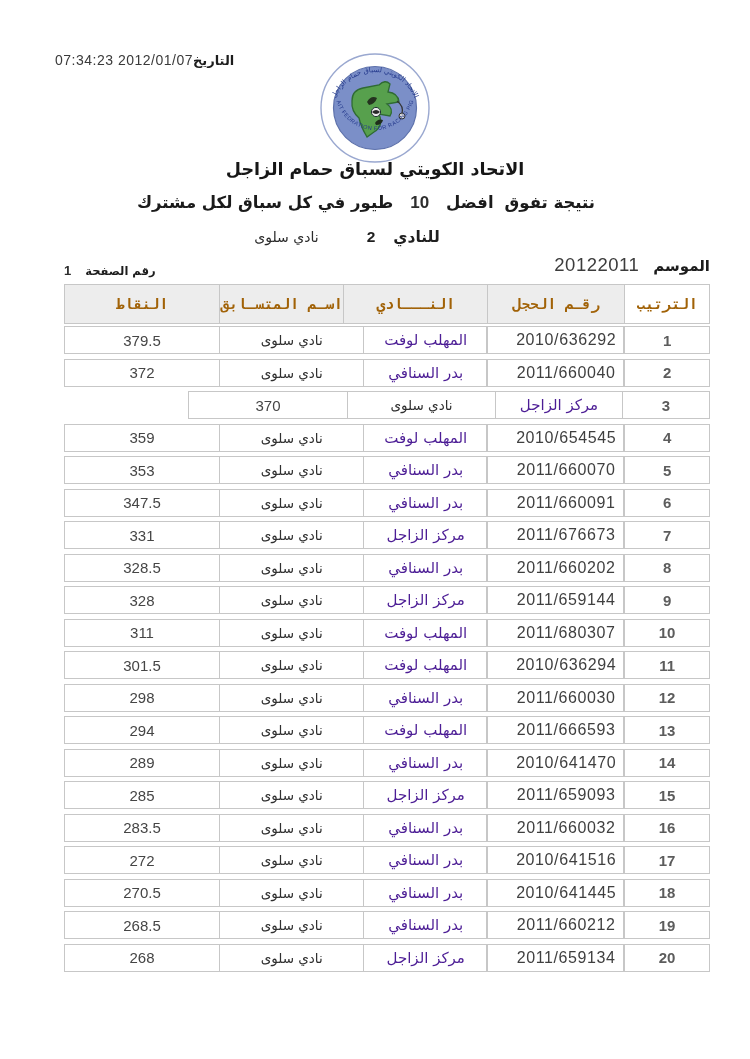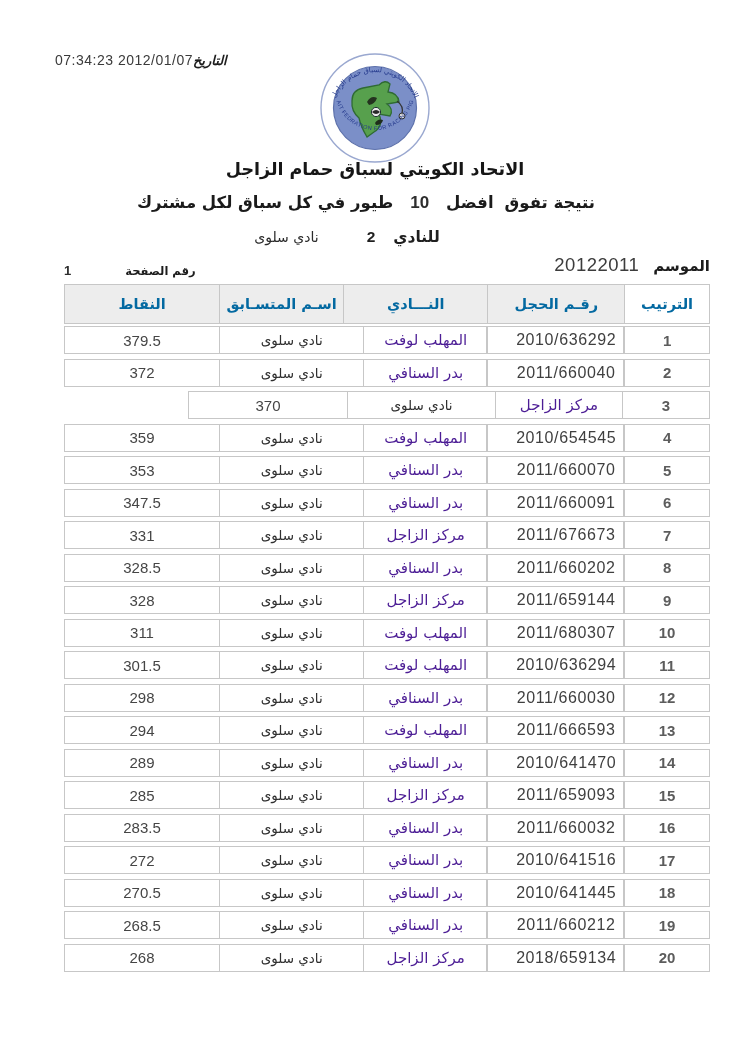--- a/index.html
+++ b/index.html
@@ -6,56 +6,56 @@
   body{
     width:750px;height:1059px;position:relative;background:#ffffff;
     font-family:"DejaVu Sans",sans-serif;color:#222;overflow:hidden;
   }
   .num{font-family:"Liberation Sans","DejaVu Sans",sans-serif;}
   .rtl{direction:rtl;}
 
   
   .datestamp{position:absolute;top:52px;left:55px;display:flex;align-items:baseline;}
   .datestamp .val{font-size:14px;color:#3a3a3a;letter-spacing:.5px;}
-  .datestamp .lbl{font-size:13px;font-weight:bold;color:#1d1d1d;font-style:italic;}
+  .datestamp .lbl{font-size:13px;font-weight:bold;color:#1d1d1d;}
 
   
   .logo{position:absolute;top:52px;left:50%;transform:translateX(-50%);width:112px;height:112px;}
 
   
   .title1{position:absolute;top:159px;width:100%;text-align:center;font-size:17.5px;font-weight:bold;color:#161616;}
   .title2{position:absolute;top:193px;width:100%;display:flex;justify-content:center;align-items:baseline;gap:11px;
           font-size:16.5px;font-weight:bold;color:#1b1b1b;transform:translateX(-9px);}
   .title2 .count{font-size:17px;color:#2e2e2e;margin:0 6px;}
   .title3{position:absolute;top:228px;width:100%;display:flex;justify-content:center;align-items:baseline;gap:18px;
           font-size:15.5px;color:#1f1f1f;transform:translateX(-28px);}
   .title3 .b{font-weight:bold;}
   .title3 .club-name{font-size:14px;color:#2b2b2b;margin-right:30px;}
 
   
   .meta{position:absolute;top:254px;left:64px;width:646px;display:flex;justify-content:space-between;align-items:flex-start;}
   .season{display:flex;align-items:baseline;gap:14px;}
   .season .lbl{font-size:15px;font-weight:bold;color:#1c1c1c;}
   .season .val{font-size:18.5px;color:#3c3c3c;letter-spacing:.5px;}
   .pageno{display:flex;align-items:baseline;gap:14px;padding-top:9px;}
-  .pageno .lbl{font-size:11.5px;font-weight:bold;color:#1c1c1c;margin-left:40px;}
+  .pageno .lbl{font-size:11.5px;font-weight:bold;color:#1c1c1c;}
   .pageno .val{font-size:13px;font-weight:bold;color:#2e2e2e;}
 
   
   .table{position:absolute;top:284px;left:64px;width:646px;}
   .trow,.thead{display:flex;}
   .tcell{box-sizing:border-box;border:1px solid #c7c7c7;display:flex;align-items:center;justify-content:center;}
   .tcell:not(:first-child){margin-inline-start:-1px;}
   .col-rank{width:88px;}
   .col-ring{width:141px;}
   .col-name{width:128px;}
   .col-club{width:149px;}
   .col-points{width:160px;}
   .thead{height:40px;margin-bottom:2px;}
-  .thead .tcell{background:#ededed;font-size:14.5px;font-weight:bold;color:#0369a1;}
+  .thead .tcell{background:#ededed;font-size:14.5px;font-weight:bold;color:#a16207;font-family:Liberation Mono, monospace;}
   .thead .col-rank{background:#ffffff;}
   .trow{height:28px;margin-bottom:4.5px;}
   .trow .col-rank{font-size:15px;font-weight:bold;color:#5c5c5c;}
   .trow .col-ring{font-size:16px;color:#3f3f3f;letter-spacing:.6px;direction:ltr;padding-left:22px;}
   .trow .col-name{font-size:15px;color:#4c1d95;}
   .trow .col-club{font-size:13.5px;color:#2f2f2f;}
   .trow .col-points{font-size:15px;color:#454545;}
 </style>
 </head>
 <body>
@@ -255,19 +255,19 @@
       </div>
       <div class="trow">
         <div class="tcell col-rank num">19</div>
         <div class="tcell col-ring num">2011/660212</div>
         <div class="tcell col-name">بدر السنافي</div>
         <div class="tcell col-club">نادي سلوى</div>
         <div class="tcell col-points num">268.5</div>
       </div>
       <div class="trow">
         <div class="tcell col-rank num">20</div>
-        <div class="tcell col-ring num">2018/659134</div>
+        <div class="tcell col-ring num">2011/659134</div>
         <div class="tcell col-name">مركز الزاجل</div>
         <div class="tcell col-club">نادي سلوى</div>
         <div class="tcell col-points num">268</div>
       </div>
     </div>
 </div>
 
 </body></html>

